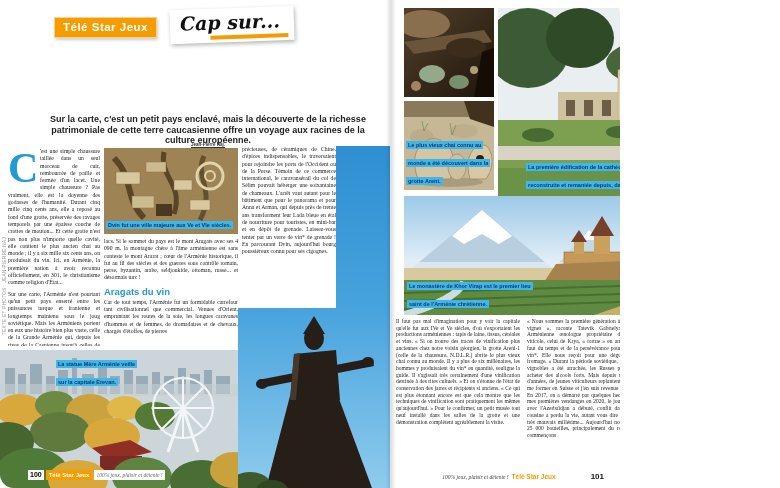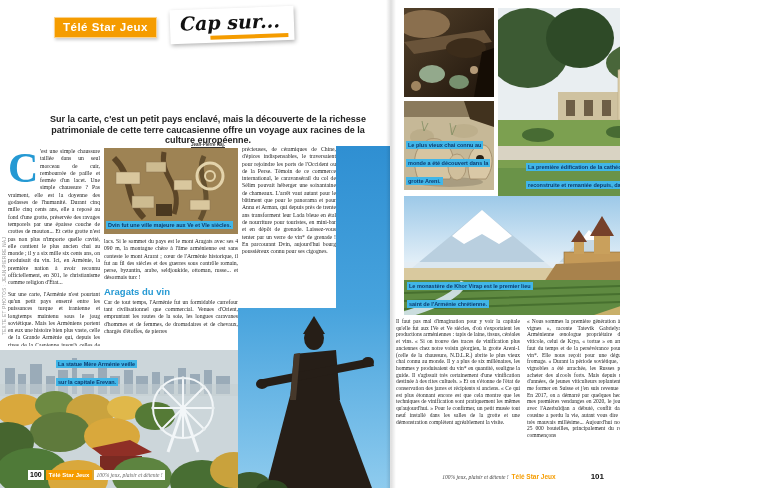--- a/index.html
+++ b/index.html
@@ -1,17 +1,17 @@
 <!DOCTYPE html>
 <html lang="fr"><head>
 <meta charset="utf-8">
 <style>
   html,body{margin:0;padding:0;background:#fff;}
   .spread{position:relative;width:620px;height:488px;background:#fff;overflow:hidden;
-          font-family:"Liberation Serif",serif;}
+          font-family:"Liberation Serif",serif;border-radius:14px;}
   
   .logo{position:absolute;left:54px;top:17px;background:#F59C00;color:#fff;
         font:700 11.5px/14px "Liberation Sans",sans-serif;letter-spacing:.5px;
         padding:3px 9px 4px;box-shadow:inset 0 0 0 1px rgba(255,255,255,.55),1px 2px 3px rgba(0,0,0,.2);}
   .capsur{position:absolute;left:170px;top:8px;background:#fff;color:#111;
           font:italic 700 19px/22px "DejaVu Serif",serif;padding:3px 14px 9px 10px;
           transform:rotate(-2deg);box-shadow:1px 2px 4px rgba(0,0,0,.3);}
   .capsur::after{content:"";position:absolute;left:32%;right:5%;bottom:3px;height:4px;background:#F59C00;}
   .title{position:absolute;left:0;top:38px;width:400px;text-align:center;color:#101010;
          font:700 38px/40px "Liberation Serif",serif;letter-spacing:-1.5px;}

